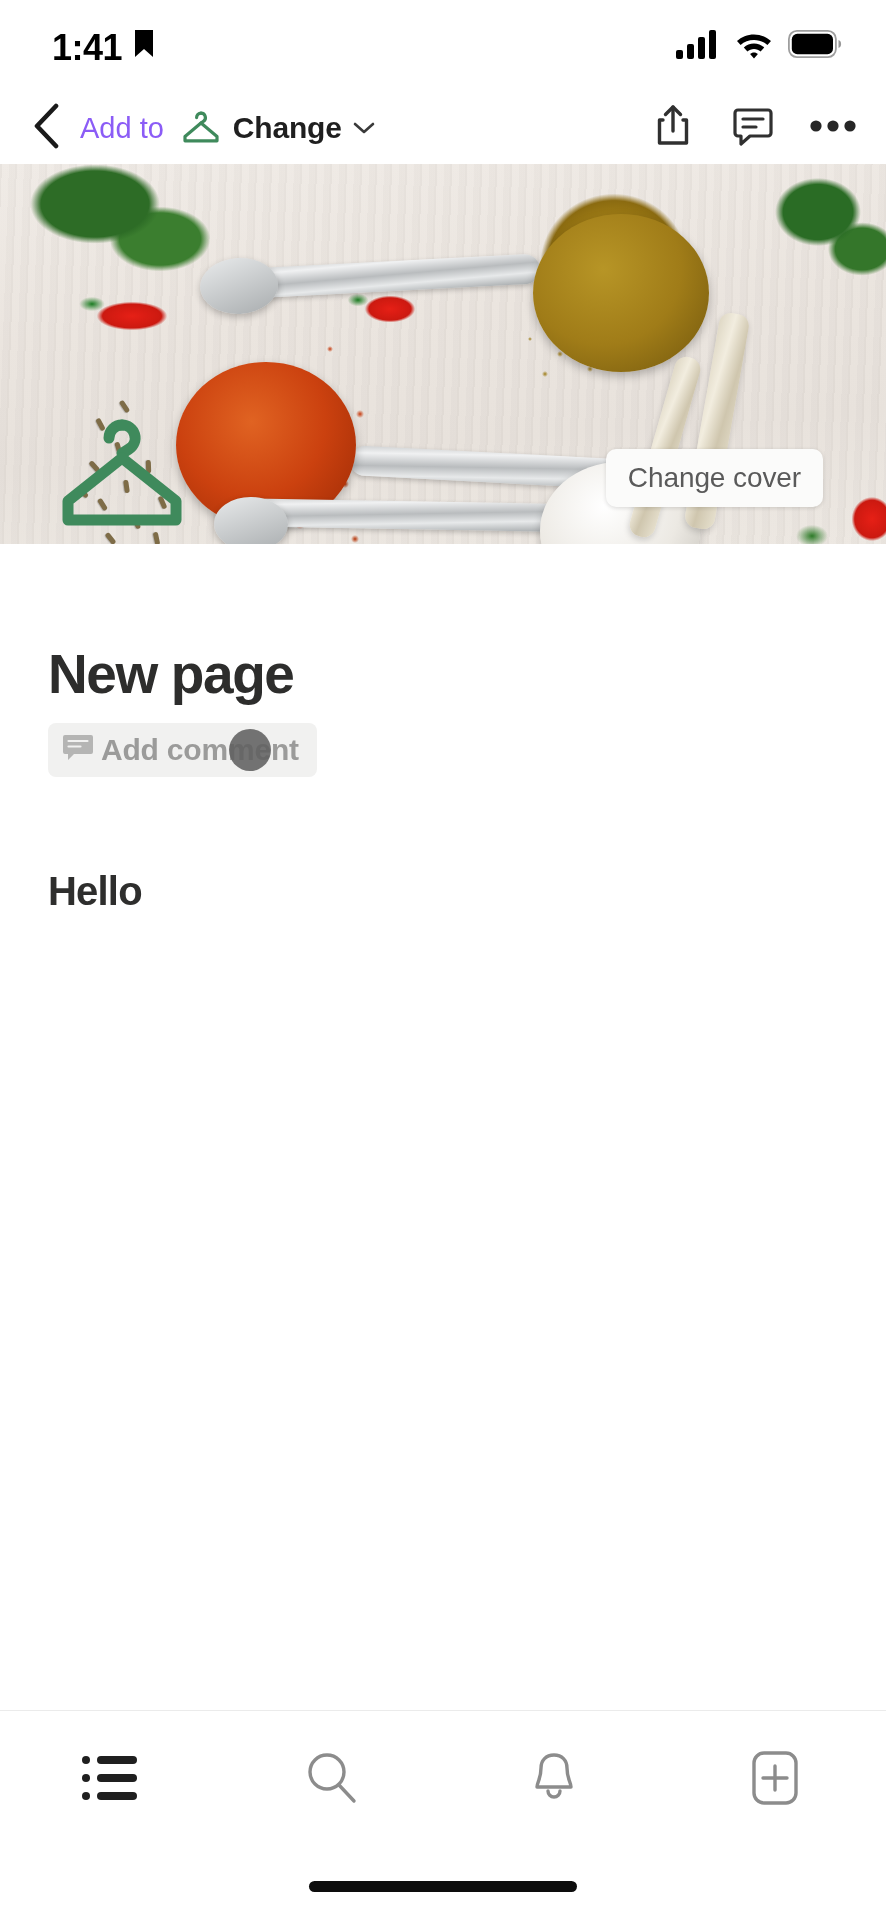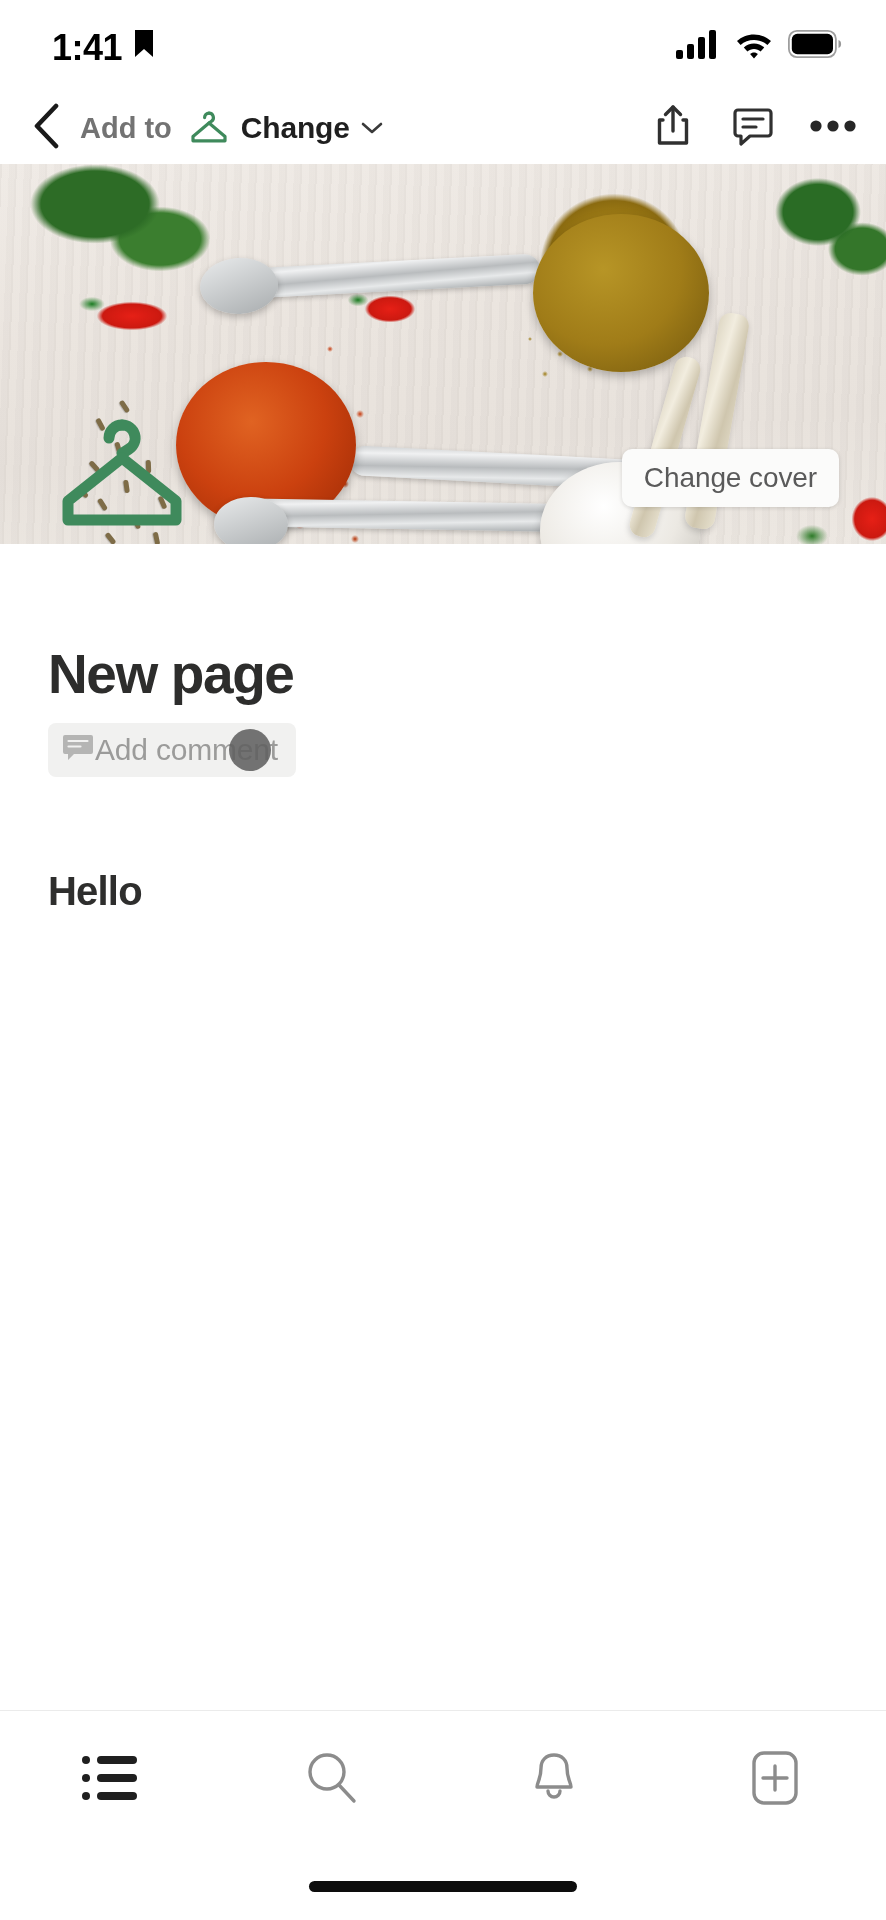--- a/index.html
+++ b/index.html
@@ -40,23 +40,23 @@
     padding:0 30px 0 22px;
     background:#ffffff;
   }
   .nav-back{
     width:48px; height:48px;
     display:flex; align-items:center; justify-content:center;
     flex:0 0 auto;
   }
   .nav-addto{
     font-size:29px;
-    color:#737373;
+    color:#8b5cf6;
     margin-left:10px;
-    font-weight:700;
+    font-weight:400;
     white-space:nowrap;
   }
   .nav-hanger{
     margin-left:18px;
     display:flex; align-items:center;
     flex:0 0 auto;
   }
   .nav-space{
     font-size:30px;
     font-weight:bold;
@@ -147,21 +147,21 @@
   .cumin{
     position:absolute;
     width:13px; height:5px;
     background:#7e6c47;
     border-radius:3px;
     box-shadow:0 1px 1px rgba(0,0,0,0.22);
   }
 
   .change-cover{
     position:absolute;
-    right:47px;
+    right:63px;
     bottom:37px;
     background:#fbfbfa;
     border-radius:10px;
     padding:13px 22px;
     font-size:28px;
     color:#5a5a5a;
     box-shadow:0 1px 4px rgba(0,0,0,0.14);
     white-space:nowrap;
     letter-spacing:-0.1px;
   }
@@ -189,26 +189,27 @@
     font-size:55px;
     font-weight:bold;
     color:#2d2d2c;
     letter-spacing:-1.4px;
     padding-top:100px;
     line-height:1.1;
   }
   .add-comment{
     display:inline-flex;
     align-items:center;
-    gap:1px;
+    gap:7px;
     background:#f1f1f0;
     border-radius:8px;
     padding:10px 18px 10px 14px;
     margin-top:18px;
     position:relative;
+    font-weight:bold;
   }
   .add-comment-label{
     font-size:30px;
     color:#9b9b9a;
     letter-spacing:-0.2px;
   }
   .touch-dot{
     position:absolute;
     left:181px;
     top:50%;

